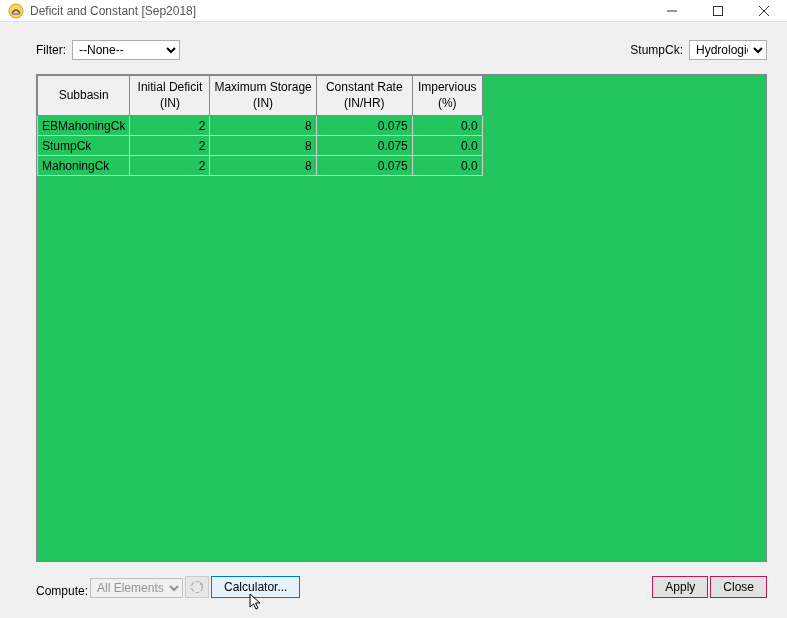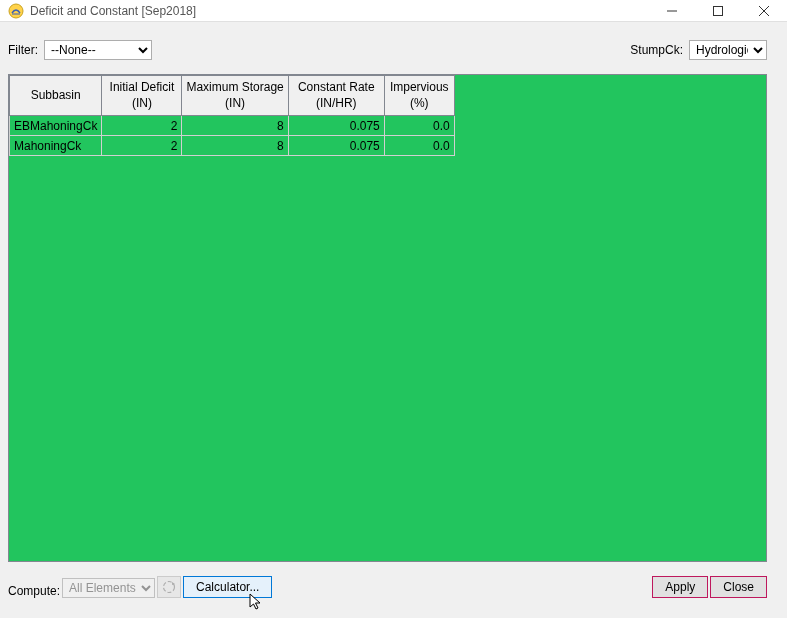--- a/index.html
+++ b/index.html
@@ -31,21 +31,21 @@
       font-size: 12px;
     }
     .win-controls { display: flex; height: 100%; }
     .win-btn {
       width: 46px; height: 100%;
       display: flex; align-items: center; justify-content: center;
       color: #333;
     }
 
     .content {
-      padding: 18px 20px 12px 8px;
+      padding: 18px 20px 12px 36px;
       height: calc(100% - 30px);
       display: flex;
       flex-direction: column;
     }
     .toolbar-top {
       display: flex;
       align-items: center;
       justify-content: space-between;
       margin-bottom: 14px;
     }
@@ -199,20 +199,27 @@
       </thead>
       <tbody id="tbody">
           <tr>
             <td class="name">EBMahoningCk</td>
             <td class="num">2</td>
             <td class="num">8</td>
             <td class="num">0.075</td>
             <td class="num">0.0</td>
           </tr>
           <tr>
+            <td class="name">StumpCk</td>
+            <td class="num">2</td>
+            <td class="num">8</td>
+            <td class="num">0.075</td>
+            <td class="num">0.0</td>
+          </tr>
+          <tr>
             <td class="name">MahoningCk</td>
             <td class="num">2</td>
             <td class="num">8</td>
             <td class="num">0.075</td>
             <td class="num">0.0</td>
           </tr>
         </tbody>
     </table>
   </div>
 

